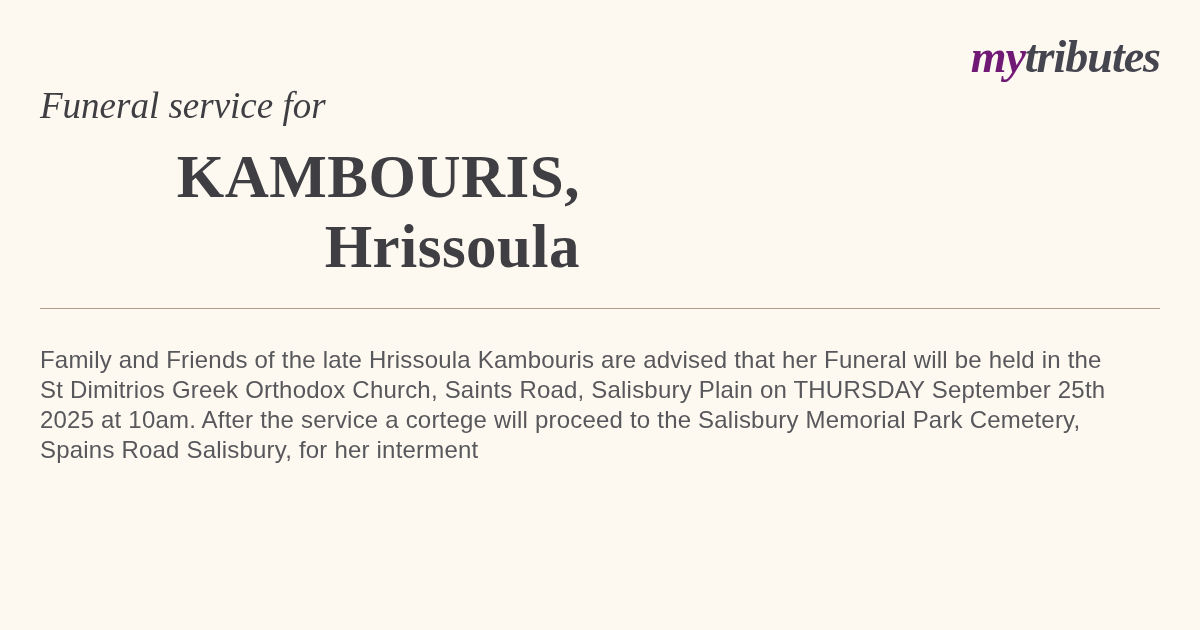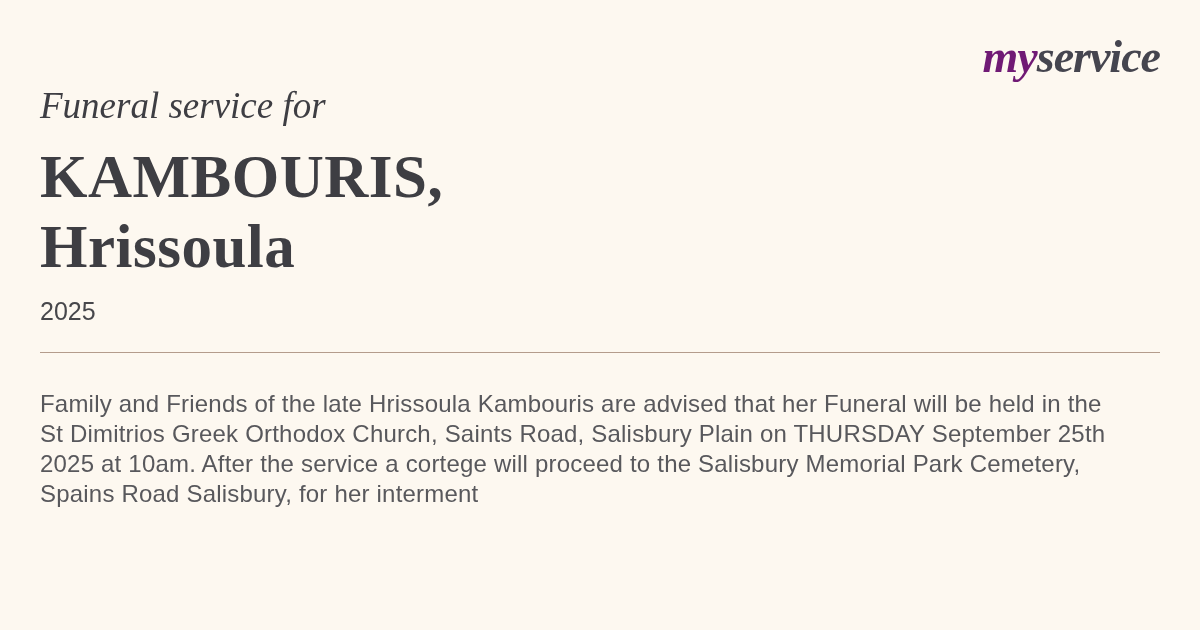--- a/index.html
+++ b/index.html
@@ -46,20 +46,21 @@
   }
   .deceased-name {
     margin: 14px 0 0 0;
     font-family: "Liberation Serif", serif;
     font-weight: bold;
     font-size: 61px;
     line-height: 70px;
     letter-spacing: 0.5px;
     color: #3e3e43;
     max-width: 540px;
+    text-align: right;
   }
   .year {
     margin: 14px 0 0 0;
     font-size: 25px;
     line-height: 30px;
     font-weight: normal;
     color: #47474b;
   }
   .divider {
     border: none;
@@ -75,26 +76,25 @@
     max-width: 1070px;
     letter-spacing: 0.2px;
   }
 </style>
 </head>
 <body>
 
 <div class="card">
 
   <div class="logo">
-    <span class="logo-my">my</span><span class="logo-tributes">service</span>
+    <span class="logo-my">my</span><span class="logo-tributes">tributes</span>
   </div>
 
   <p class="kicker">Funeral service for</p>
 
   <h1 class="deceased-name">KAMBOURIS, Hrissoula</h1>
 
-  <p class="year">2025</p>
 
   <hr class="divider">
 
   <p class="body-text">Family and Friends of the late Hrissoula Kambouris are advised that her Funeral will be held in the St Dimitrios Greek Orthodox Church, Saints Road, Salisbury Plain on THURSDAY September 25th 2025 at 10am. After the service a cortege will proceed to the Salisbury Memorial Park Cemetery, Spains Road Salisbury, for her interment</p>
 
 </div>
 
 </body></html>

